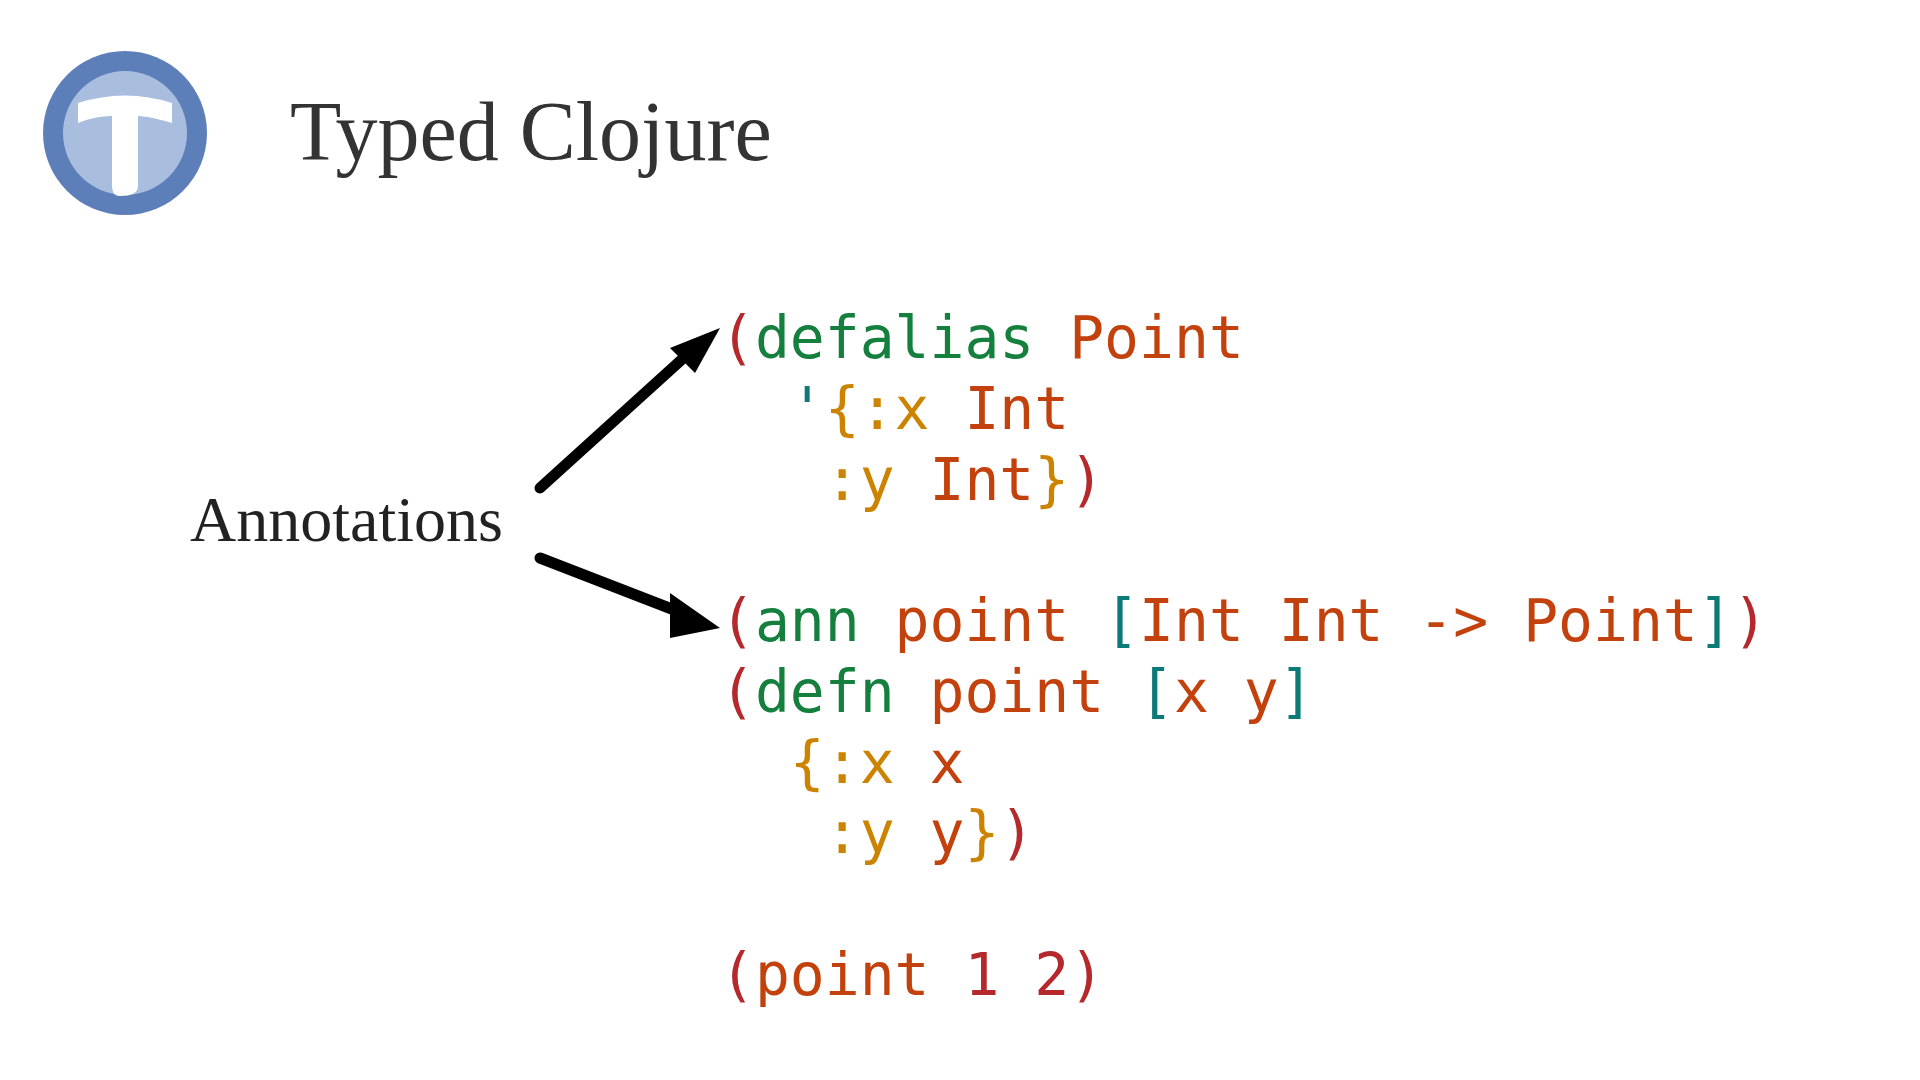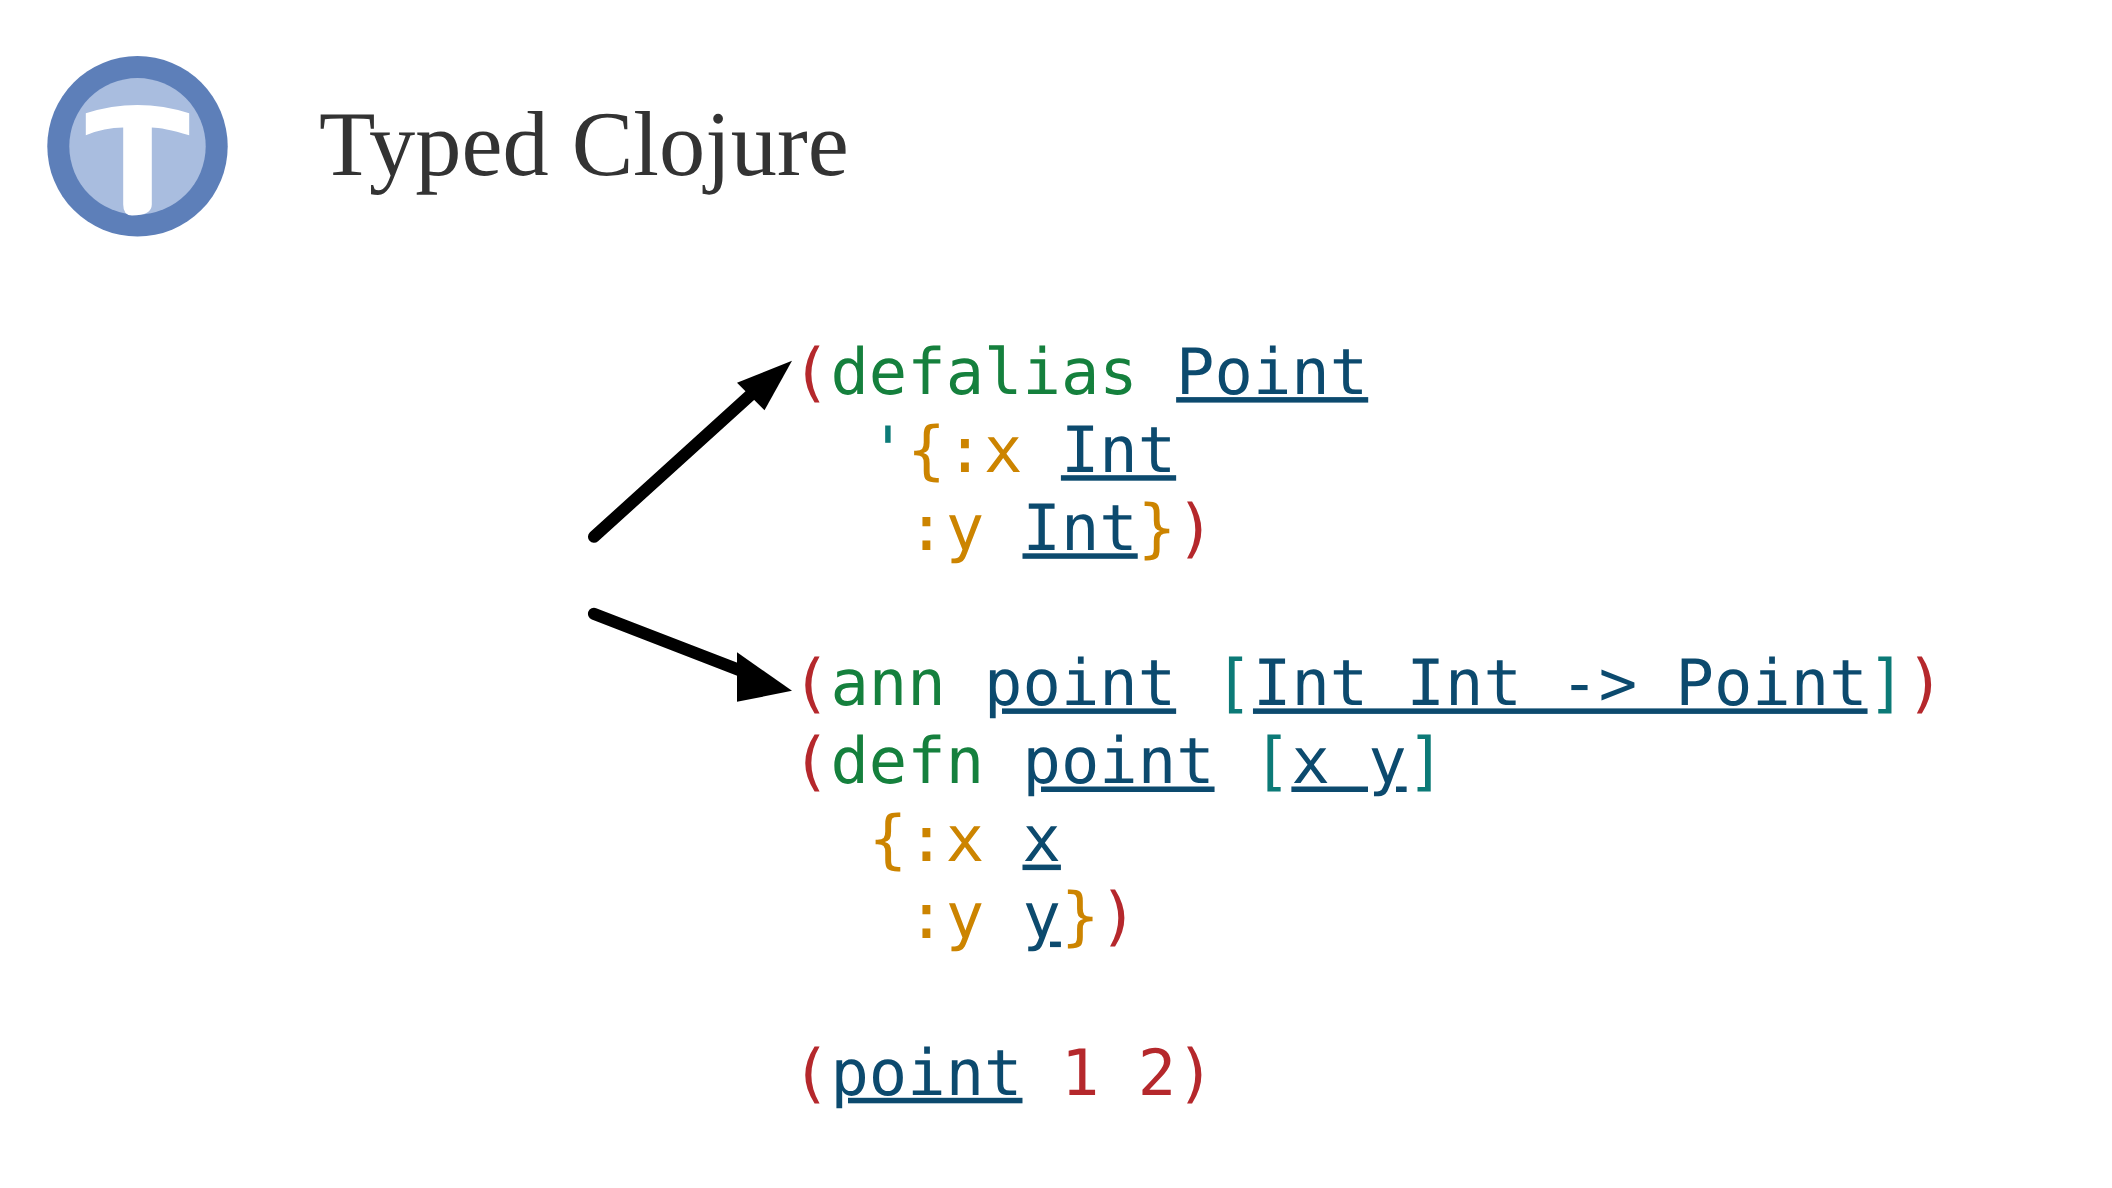--- a/index.html
+++ b/index.html
@@ -50,38 +50,39 @@
     font-family: 'DejaVu Sans Mono', 'Menlo', 'Consolas', monospace;
     font-size: 58px;
     line-height: 1.22;
     white-space: pre;
     color: #333333;
   }
   .c-paren-red    { color: #b5282c; }
   .c-brace-orange { color: #cc8400; }
   .c-bracket-teal { color: #0c7a77; }
   .c-keyword      { color: #15803d; }
-  .c-symbol       { color: #0c4a6e; text-decoration: underline; }
+  .c-symbol       { color: #c2410c; }
   .c-key          { color: #cc8400; }
   .c-number       { color: #b5282c; }
   .c-quote        { color: #0c7a77; }
 </style>
 </head>
 <body>
 
 <div class="slide">
 
   <svg class="logo" viewBox="0 0 170 170">
     <circle cx="85" cy="85" r="82" fill="#5d7fb9"></circle>
     <circle cx="85" cy="85" r="62" fill="#a9bddf"></circle>
     <path d="M 38 55 Q 85 40 132 55 L 132 75 Q 108 68 98 68 L 98 138 Q 98 148 80 148 Q 72 148 72 138 L 72 68 Q 55 68 38 75 Z" fill="#ffffff"></path>
   </svg>
 
   <div class="title">Typed Clojure</div>
 
+  <div class="annotations-label">Annotations</div>
 
   <svg class="arrow" style="left:520px; top:300px; width:220px; height:200px;" viewBox="0 0 220 200">
     <path d="M 20 175 L 180 30" stroke="#000" stroke-width="11" stroke-linecap="round" fill="none"></path>
     <polygon points="200,15 150,35 175,60" fill="#000"></polygon>
   </svg>
 
   <svg class="arrow" style="left:520px; top:530px; width:220px; height:110px;" viewBox="0 0 220 110">
     <path d="M 20 15 L 175 75" stroke="#000" stroke-width="11" stroke-linecap="round" fill="none"></path>
     <polygon points="200,85 150,50 150,95" fill="#000"></polygon>
   </svg>

